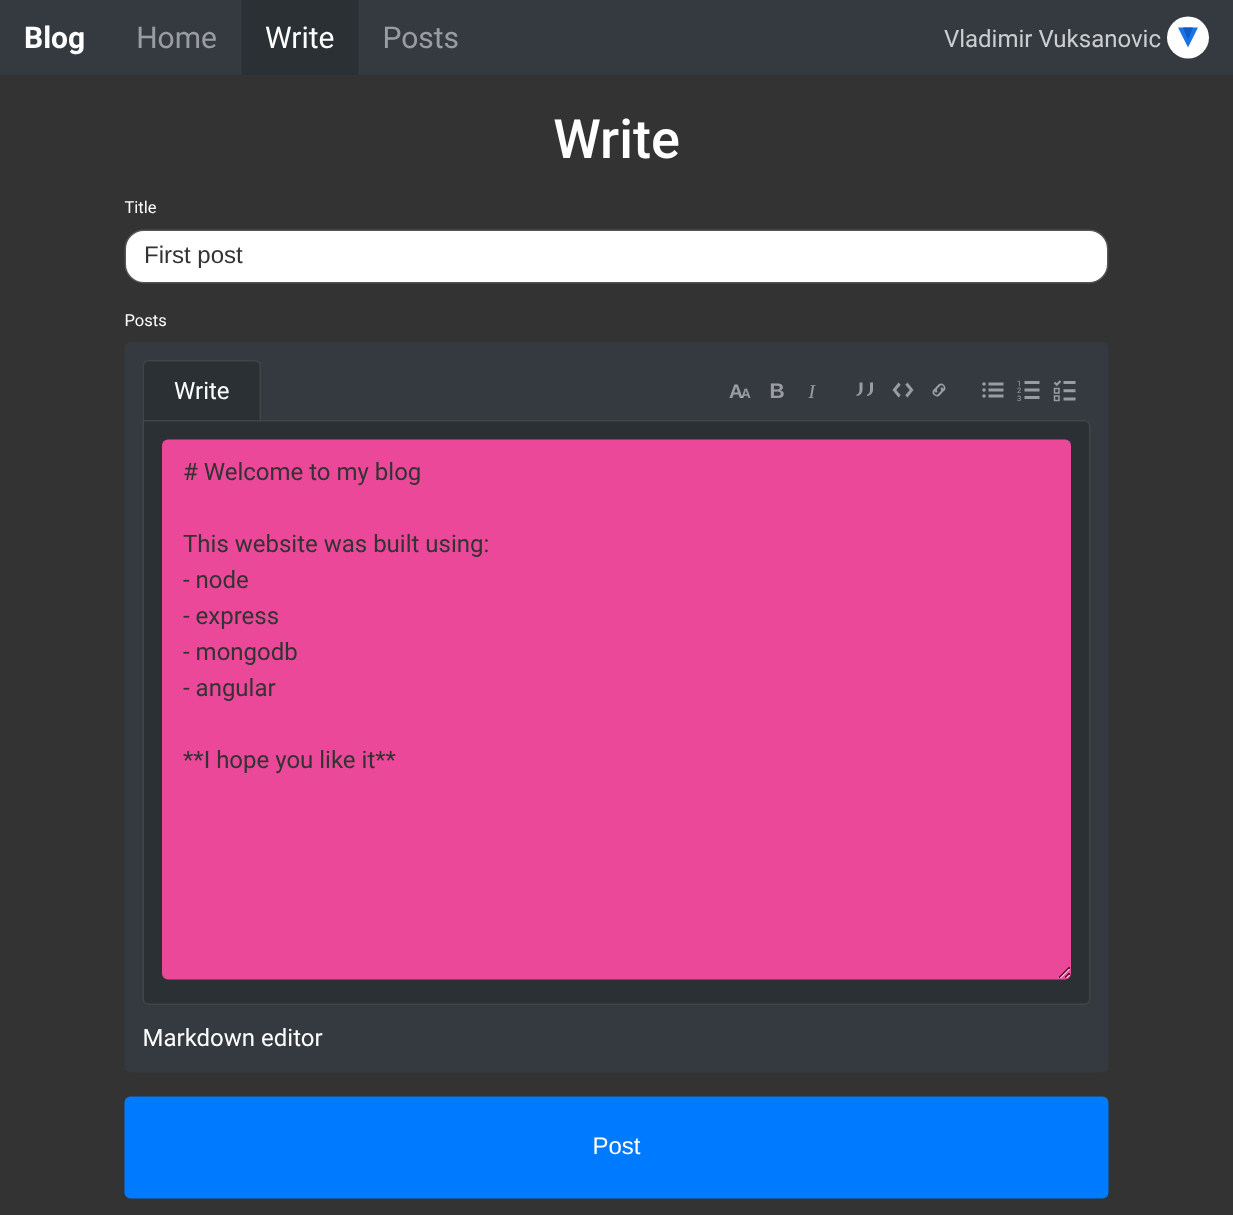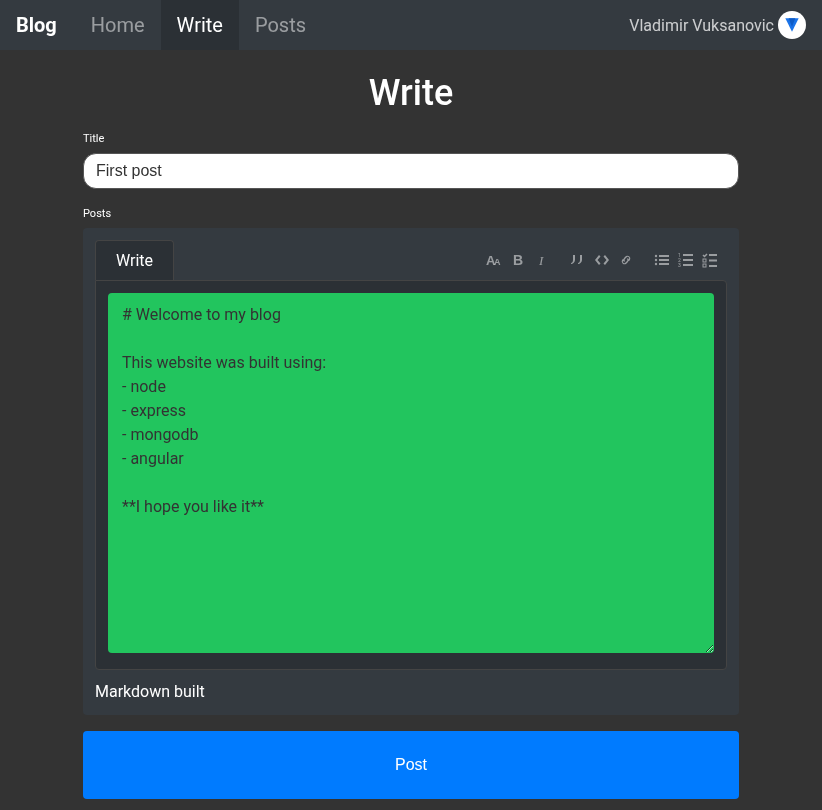--- a/index.html
+++ b/index.html
@@ -160,21 +160,21 @@
       border: 1px solid #444;
     }
     .body-textarea {
       width: 100%;
       height: 360px;
       padding: 10px 14px;
       font-size: 16px;
       font-family: inherit;
       border: none;
       border-radius: 4px;
-      background: #22c55e;
+      background: #ec4899;
       color: #333;
       resize: vertical;
       line-height: 1.5;
     }
     .editor-footer {
       padding: 12px 0 2px 0;
       font-size: 16px;
       color: #fff;
     }
     .post-btn {
@@ -298,17 +298,17 @@
 
 This website was built using:
 - node
 - express
 - mongodb
 - angular
 
 **I hope you like it**</textarea>
     </div>
 
-    <div class="editor-footer">Markdown built</div>
+    <div class="editor-footer">Markdown editor</div>
   </div>
 
   <button class="post-btn">Post</button>
 </div>
 
 </body></html>

